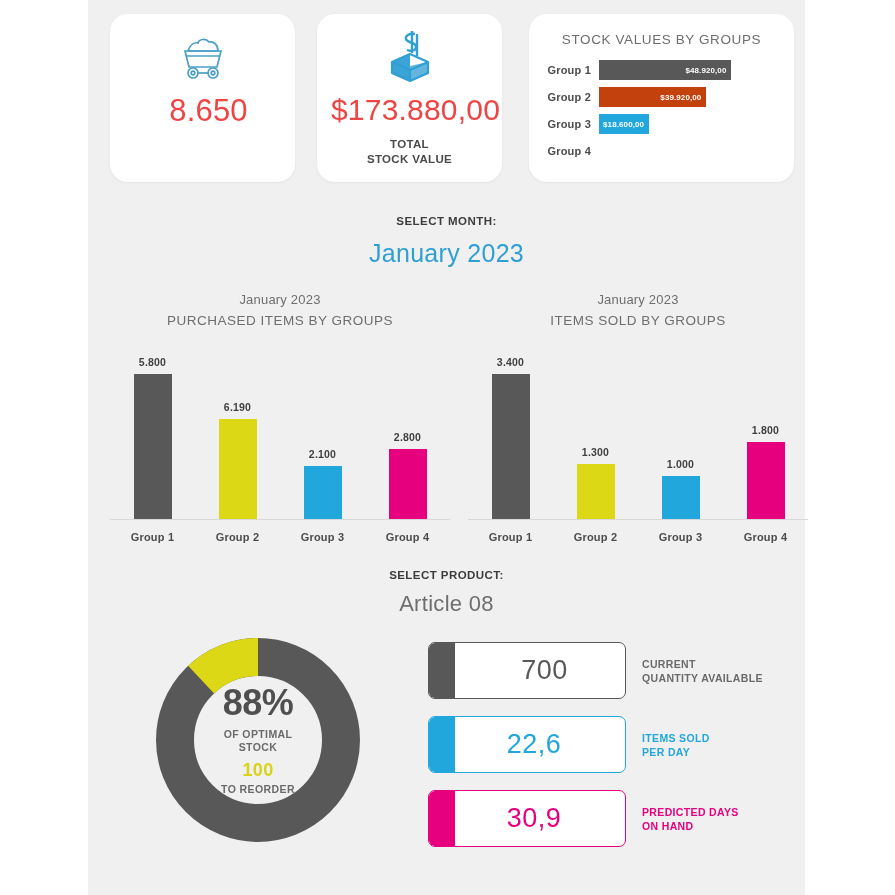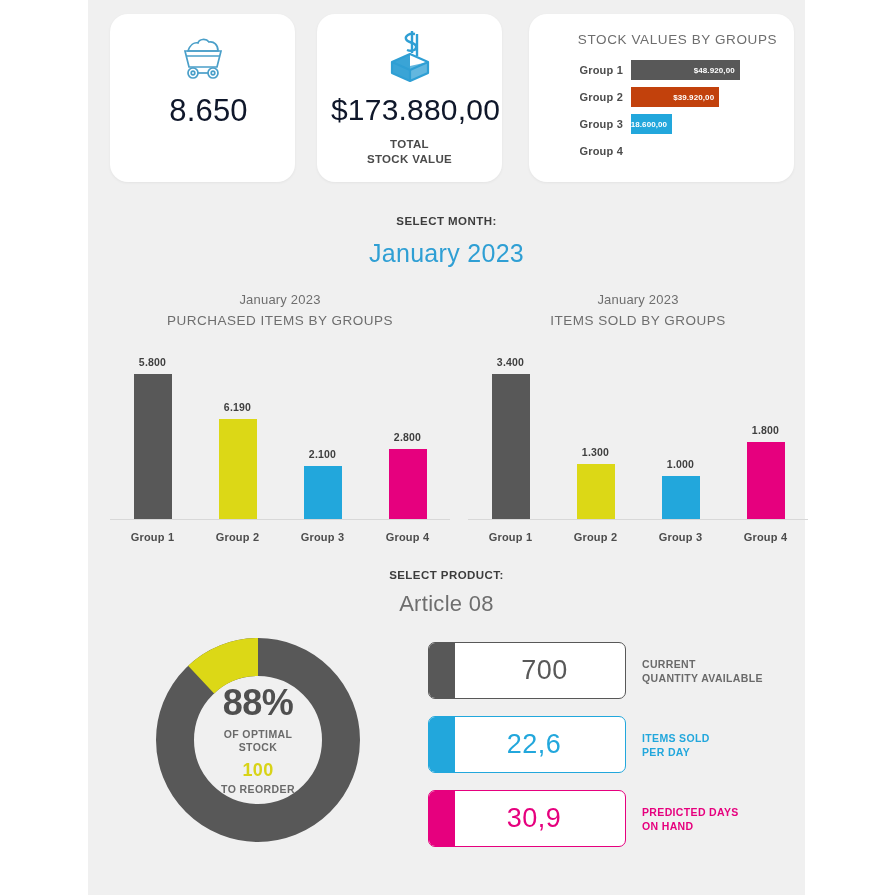--- a/index.html
+++ b/index.html
@@ -23,30 +23,30 @@
     width: 717px; height: 168px;
   }
   .card {
     position: absolute;
     background: #ffffff;
     border-radius: 18px;
     box-shadow: 0 1px 3px rgba(0,0,0,0.055);
   }
   #kpi-items  { left: 22px;  top: 0; width: 185px; height: 168px; }
   #kpi-value  { left: 229px; top: 0; width: 185px; height: 168px; }
-  #panel-stock{ left: 441px; top: 0; width: 265px; height: 168px; padding-left: 32px; }
+  #panel-stock{ left: 441px; top: 0; width: 265px; height: 168px; }
 
   .kpi-icon {
     height: 58px;
     display: flex; align-items: center; justify-content: center;
     margin-top: 14px;
   }
   .kpi-number {
     text-align: center;
-    color: #0f172a;
+    color: #ef4444;
     font-size: 31px;
     font-weight: 400;
     letter-spacing: 0.2px;
     margin-top: 7px;
     white-space: nowrap;
     margin-left: 12px;
   }
   #kpi-value .kpi-number { font-size: 30px; }
   .kpi-label {
     text-align: center;

